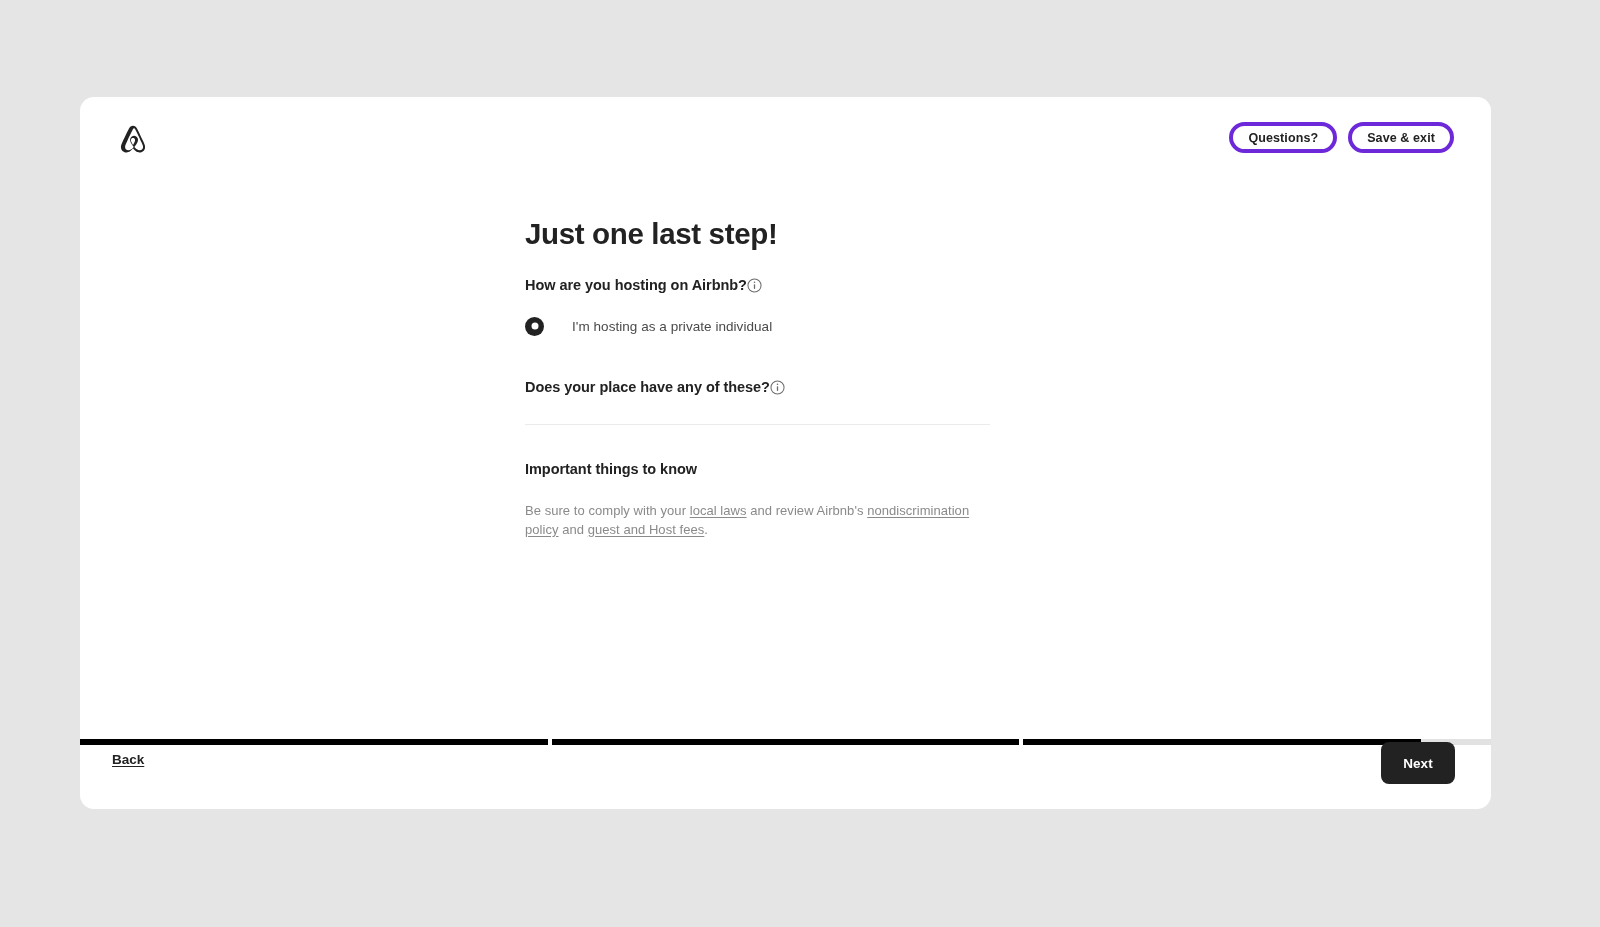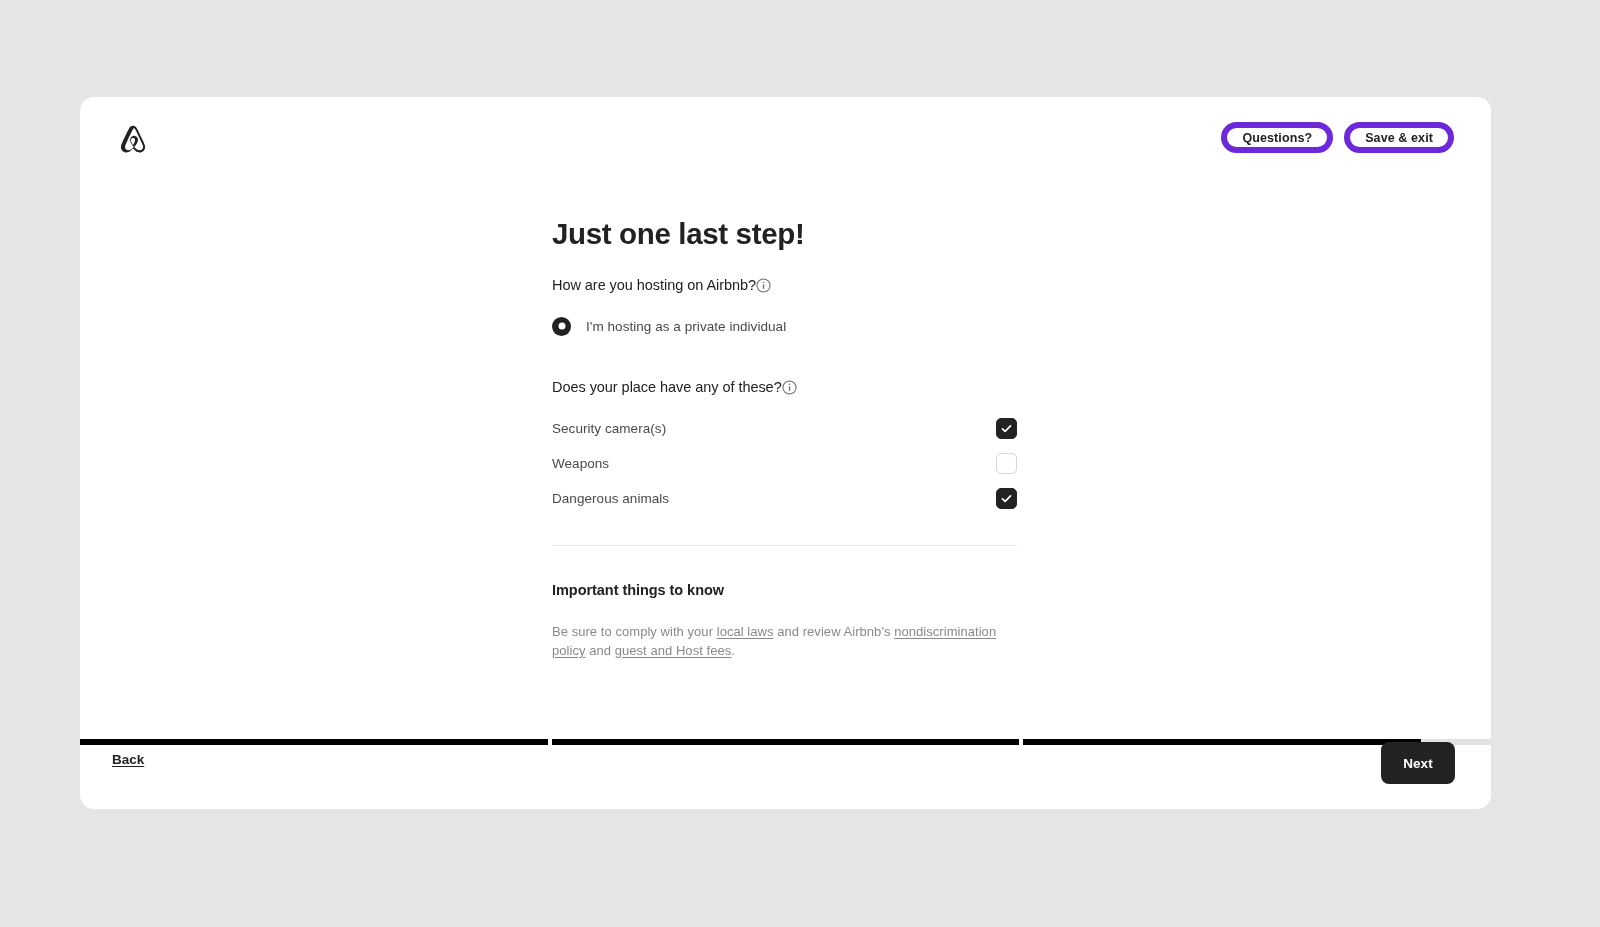--- a/index.html
+++ b/index.html
@@ -51,79 +51,79 @@
   .header-actions {
     position: absolute;
     right: 37px;
     top: 25px;
     display: flex;
     gap: 11px;
     align-items: center;
   }
 
   .pill-btn {
-    border: 6px solid #6d28d9;
+    border: 4px solid #6d28d9;
     background: #ffffff;
     border-radius: 22px;
     height: 31px;
     padding: 0 15px;
     font-size: 12.5px;
     font-weight: 600;
     color: #222222;
     font-family: "Liberation Sans", sans-serif;
     letter-spacing: 0.1px;
     cursor: pointer;
     display: flex;
     align-items: center;
     justify-content: center;
     white-space: nowrap;
   }
 
   
   .content {
     position: absolute;
-    left: 472px;
+    left: 445px;
     top: 120px;
     width: 465px;
   }
 
   .page-title {
     font-size: 29.5px;
     font-weight: 700;
     color: #222222;
     letter-spacing: -0.35px;
     line-height: 34px;
     margin-bottom: 26px;
   }
 
   .section-q {
     display: flex;
     align-items: center;
     font-size: 14.5px;
-    font-weight: 400;
+    font-weight: 700;
     color: #222222;
     letter-spacing: -0.05px;
     margin-bottom: 16px;
   }
 
   .info-icon {
     display: inline-flex;
     width: 15px;
     height: 15px;
     flex: none;
   }
   .info-icon svg { display: block; width: 15px; height: 15px; }
 
   
   .radio-group { margin-bottom: 36px; }
 
   .radio-row {
     display: flex;
     align-items: center;
-    gap: 15px;
+    gap: 28px;
     height: 34px;
     cursor: pointer;
   }
 
   .radio {
     width: 19px;
     height: 19px;
     border-radius: 50%;
     flex: none;
     position: relative;
@@ -329,42 +329,20 @@
         <span>Does your place have any of these?</span>
         <span class="info-icon">
           <svg viewBox="0 0 16 16" xmlns="http://www.w3.org/2000/svg">
             <circle cx="8" cy="8" r="7" fill="none" stroke="#6b6b6b" stroke-width="1.1"></circle>
             <circle cx="8" cy="4.6" r="0.85" fill="#6b6b6b"></circle>
             <rect x="7.3" y="6.6" width="1.4" height="5" rx="0.6" fill="#6b6b6b"></rect>
           </svg>
         </span>
       </div>
 
-      <div class="check-list">
-        <div class="check-row">
-          <span class="check-label">Security camera(s)</span>
-          <span class="checkbox on">
-            <svg viewBox="0 0 16 16" xmlns="http://www.w3.org/2000/svg">
-              <path d="M3 8.4 6.3 11.6 13 4.8" fill="none" stroke="#ffffff" stroke-width="2" stroke-linecap="round" stroke-linejoin="round"></path>
-            </svg>
-          </span>
-        </div>
-        <div class="check-row">
-          <span class="check-label">Weapons</span>
-          <span class="checkbox off"></span>
-        </div>
-        <div class="check-row">
-          <span class="check-label">Dangerous animals</span>
-          <span class="checkbox on">
-            <svg viewBox="0 0 16 16" xmlns="http://www.w3.org/2000/svg">
-              <path d="M3 8.4 6.3 11.6 13 4.8" fill="none" stroke="#ffffff" stroke-width="2" stroke-linecap="round" stroke-linejoin="round"></path>
-            </svg>
-          </span>
-        </div>
-      </div>
 
       <div class="divider"></div>
 
       <div class="important-title">Important things to know</div>
       <div class="important-body">
         <span>Be sure to comply with your </span><a>local laws</a><span> and review Airbnb's </span><a>nondiscrimination policy</a><span> and </span><a>guest and Host fees</a><span>.</span>
       </div>
 
     </div>
 

